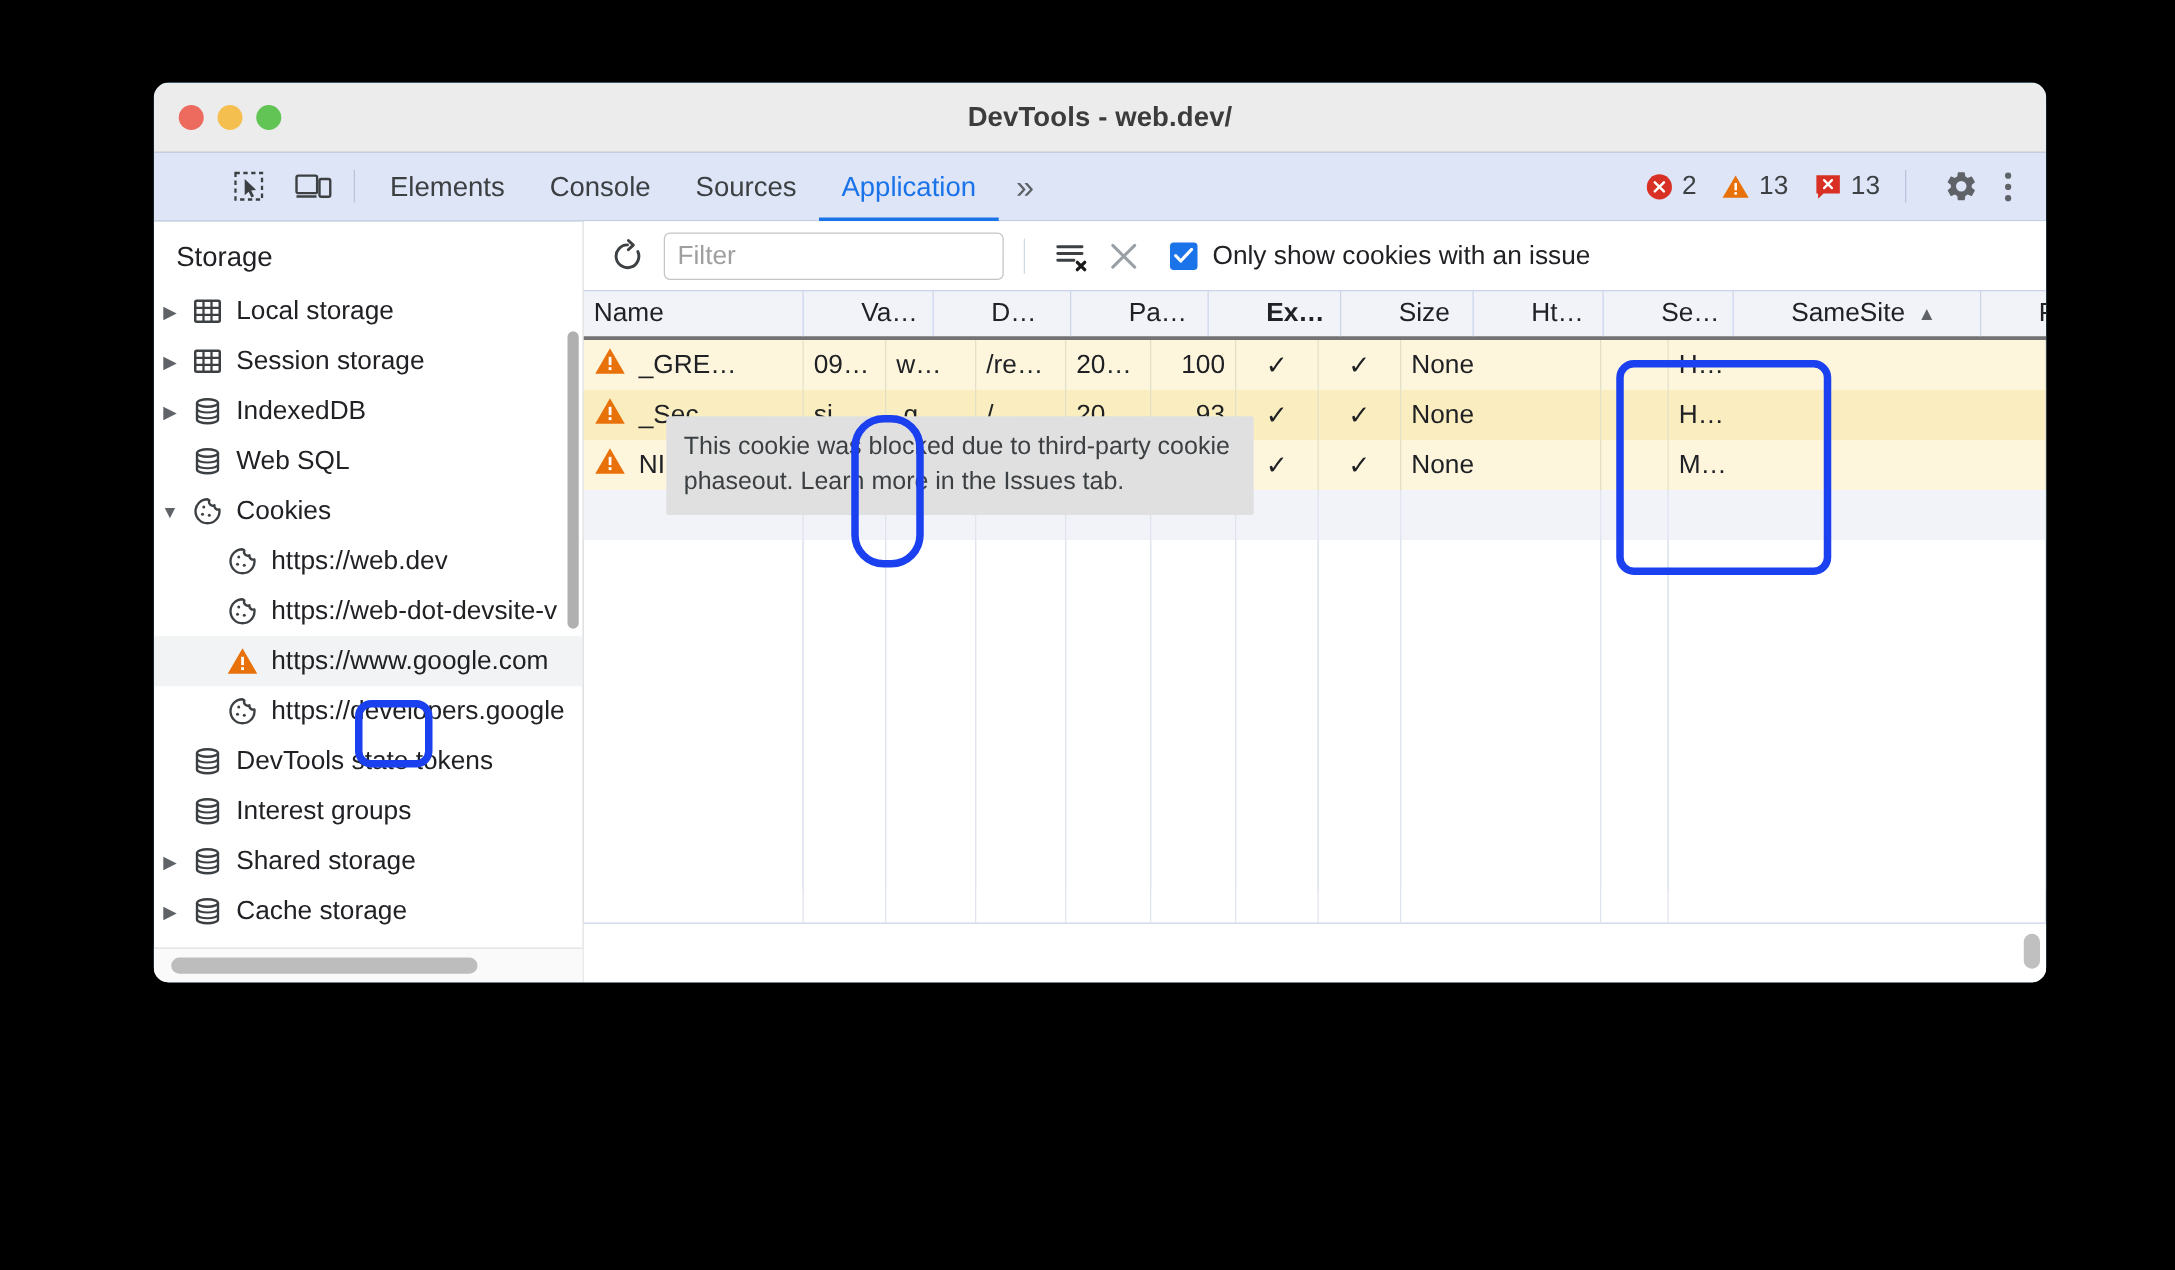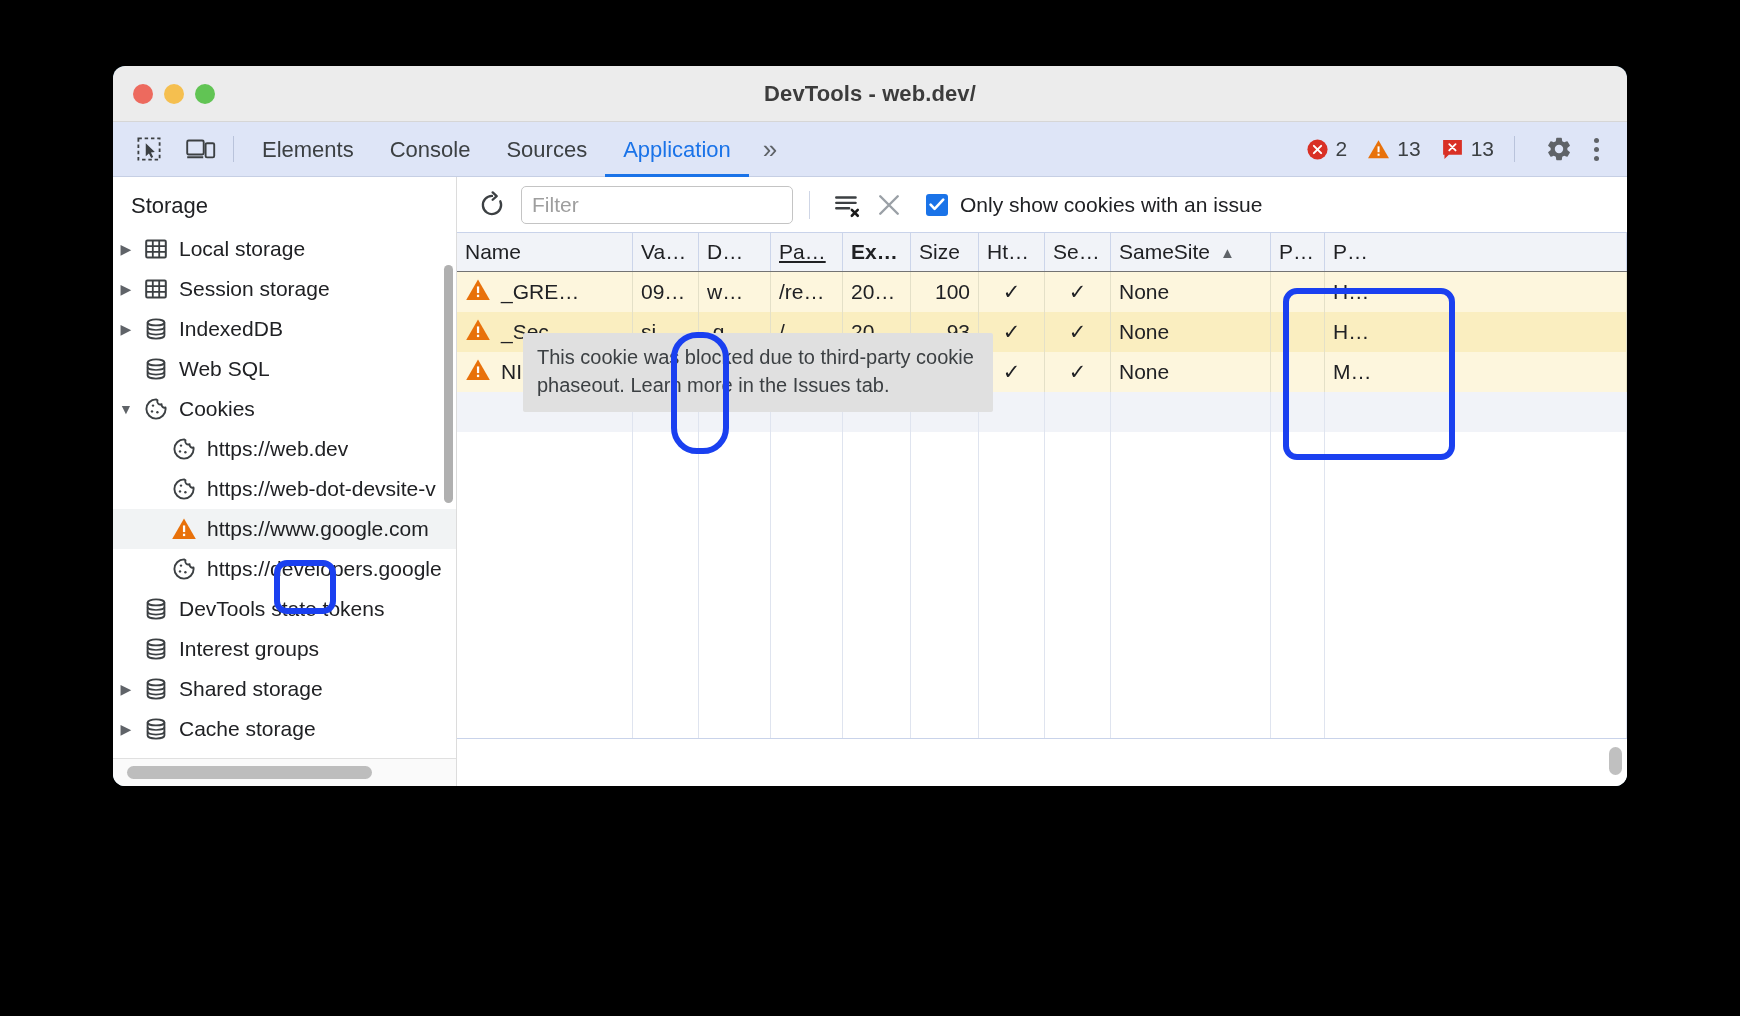--- a/index.html
+++ b/index.html
@@ -6,21 +6,21 @@
   html, body {
     width: 1740px; height: 1016px;
     background: #000;
     font-family: "Liberation Sans", sans-serif;
     overflow: hidden;
   }
 
   
   #window {
     position: absolute;
-    left: 113px; top: 66px;
+    left: 123px; top: 66px;
     width: 1514px; height: 720px;
     background: #0c4a6e;
     border-radius: 12px;
     overflow: hidden;
     box-shadow: 0 6px 30px rgba(0,0,0,.35);
   }
 
   
   .titlebar {
     height: 56px;
@@ -40,20 +40,21 @@
     letter-spacing: .1px;
   }
 
   
   .tabstrip {
     height: 55px;
     background: #dee5f7;
     display: flex; align-items: center;
     border-bottom: 1px solid #c6cfe4;
     position: relative;
+    padding-left: 40px;
   }
   .tb-icon {
     width: 44px; height: 40px; margin-left: 8px;
     display: flex; align-items: center; justify-content: center;
     cursor: pointer;
   }
   .tb-icon:first-child { margin-left: 14px; }
   .vdiv { width: 1px; height: 26px; background: #b9c3db; margin: 0 10px; }
   .tab {
     padding: 0 18px; height: 55px; line-height: 55px;
@@ -129,21 +130,21 @@
     width: 22px; height: 22px; border-radius: 3px; background: #1a73e8;
     display: flex; align-items: center; justify-content: center;
   }
   .chk svg { display: block; }
   .chklabel { font-size: 21px; color: #202124; white-space: nowrap; }
 
   
   .grid { flex: 1; display: flex; flex-direction: column; min-height: 0; position: relative; }
   .gridhead {
     display: flex; height: 40px; background: #f1f3f8;
-    border-top: 1px solid #c9d3ea; border-bottom: 1px solid #737373;
+    border-top: 1px solid #c9d3ea; border-bottom: 3px solid #737373; gap: 38px;
   }
   .gridhead .cell {
     font-size: 21px; color: #202124; display: flex; align-items: center;
     padding: 0 8px; border-right: 1px solid #ccd5ea; overflow: hidden; white-space: nowrap;
   }
   .gridbody { position: relative; flex: 1; min-height: 0; }
   .row { display: flex; height: 40px; }
   .row.odd  { background: #fdf6dd; }
   .row.even { background: #faeec0; }
   .row .cell {
@@ -474,21 +475,21 @@
         <div class="gridhead" id="gridhead">
             <div class="cell" style="width: 176px; flex: 0 0 auto;">
               <span>Name</span>
             </div>
             <div class="cell" style="width: 66px; flex: 0 0 auto;">
               <span>Va…</span>
             </div>
             <div class="cell" style="width: 72px; flex: 0 0 auto;">
               <span>D…</span>
             </div>
-            <div class="cell" style="width: 72px; flex: 0 0 auto; text-decoration: underline;">
+            <div class="cell" style="width: 72px; flex: 0 0 auto;">
               <span>Pa…</span>
             </div>
             <div class="cell" style="width: 68px; flex: 0 0 auto; font-weight: bold;">
               <span>Ex…</span>
             </div>
             <div class="cell" style="width: 68px; flex: 0 0 auto;">
               <span>Size</span>
             </div>
             <div class="cell" style="width: 66px; flex: 0 0 auto;">
               <span>Ht…</span>

